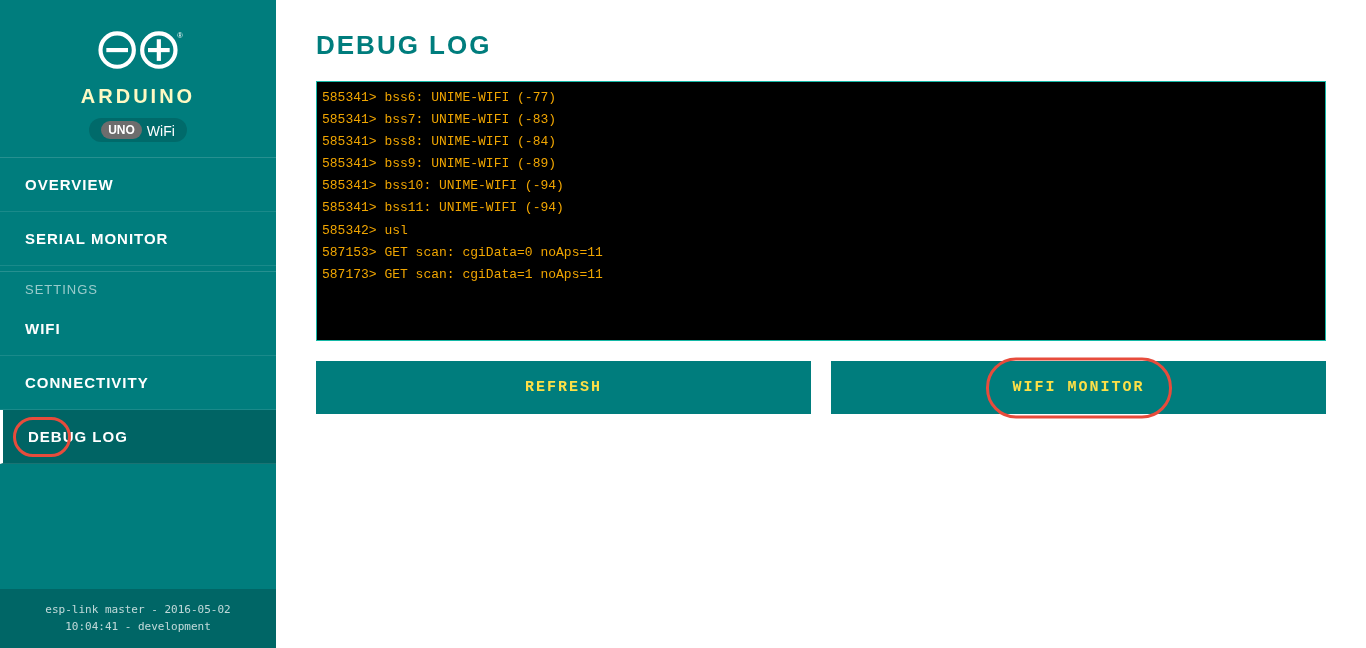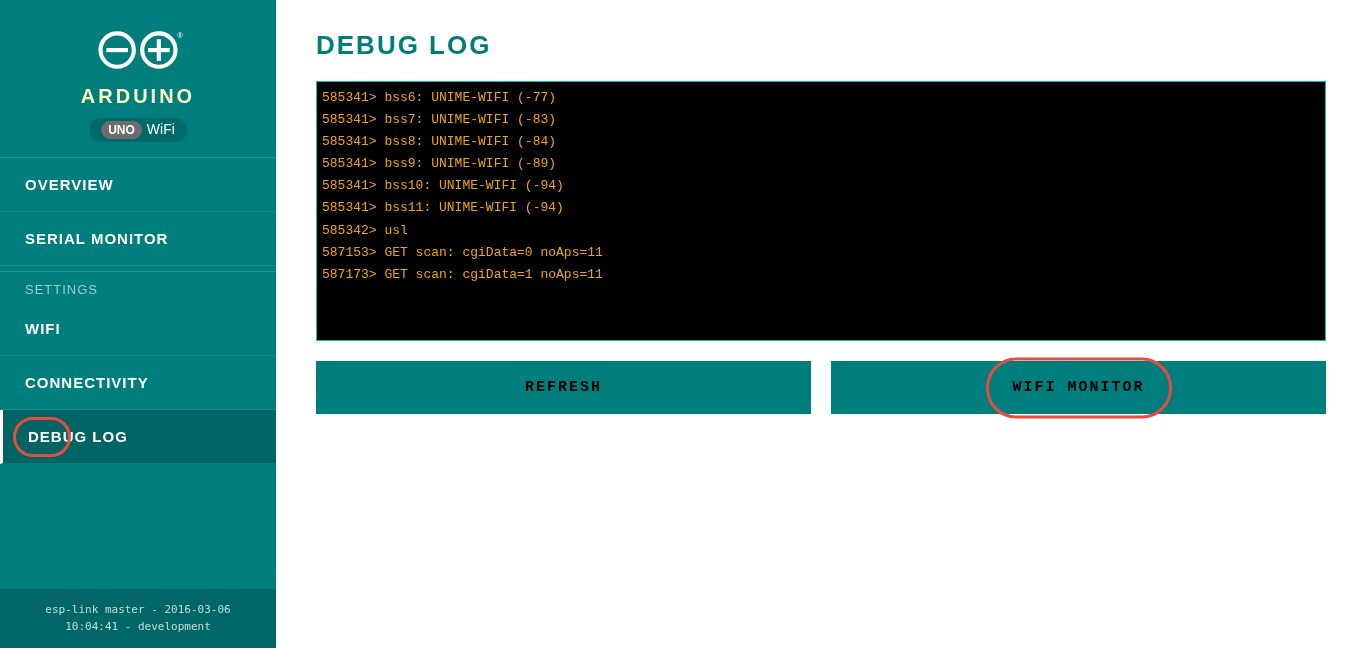--- a/index.html
+++ b/index.html
@@ -47,21 +47,21 @@
     #arduino-label {
       color: #fef9c3;
       font-size: 20px;
       font-weight: bold;
       letter-spacing: 3px;
       margin-bottom: 10px;
     }
 
     #board-badge {
       display: flex;
-      align-items: flex-start;
+      align-items: flex-end;
       gap: 5px;
       background: rgba(0,0,0,0.15);
       border-radius: 15px;
       padding: 3px 12px;
     }
 
     .uno-badge {
       background: #6d6d6d;
       color: white;
       font-size: 12px;
@@ -169,21 +169,21 @@
     #buttons-row {
       display: flex;
       gap: 20px;
       margin-top: 20px;
     }
 
     .action-btn {
       flex: 1;
       padding: 18px;
       background: #007d7d;
-      color: #000000;
+      color: #fde047;
       border: none;
       font-size: 15px;
       font-weight: bold;
       letter-spacing: 2px;
       cursor: pointer;
       font-family: 'Courier New', monospace;
     }
 
     .wifi-reboot-btn {
       position: relative;
@@ -244,21 +244,21 @@
     <div class="nav-item">OVERVIEW</div>
     <div class="nav-item">SERIAL MONITOR</div>
 
     <div class="settings-label">SETTINGS</div>
     <div class="nav-item">WIFI</div>
     <div class="nav-item">CONNECTIVITY</div>
     <div class="nav-item active">DEBUG LOG</div>
   </div>
 
   <div id="footer-info">
-    <div>esp-link master - 2016-03-06</div>
+    <div>esp-link master - 2016-05-02</div>
     <div>10:04:41 - development</div>
   </div>
 </div>
 
 <div id="main">
   <div id="page-title">DEBUG  LOG</div>
 
   <div id="log-container">
     <div id="log-content">
     <div class="log-line">585341&gt; bss6: UNIME-WIFI (-77)</div>

